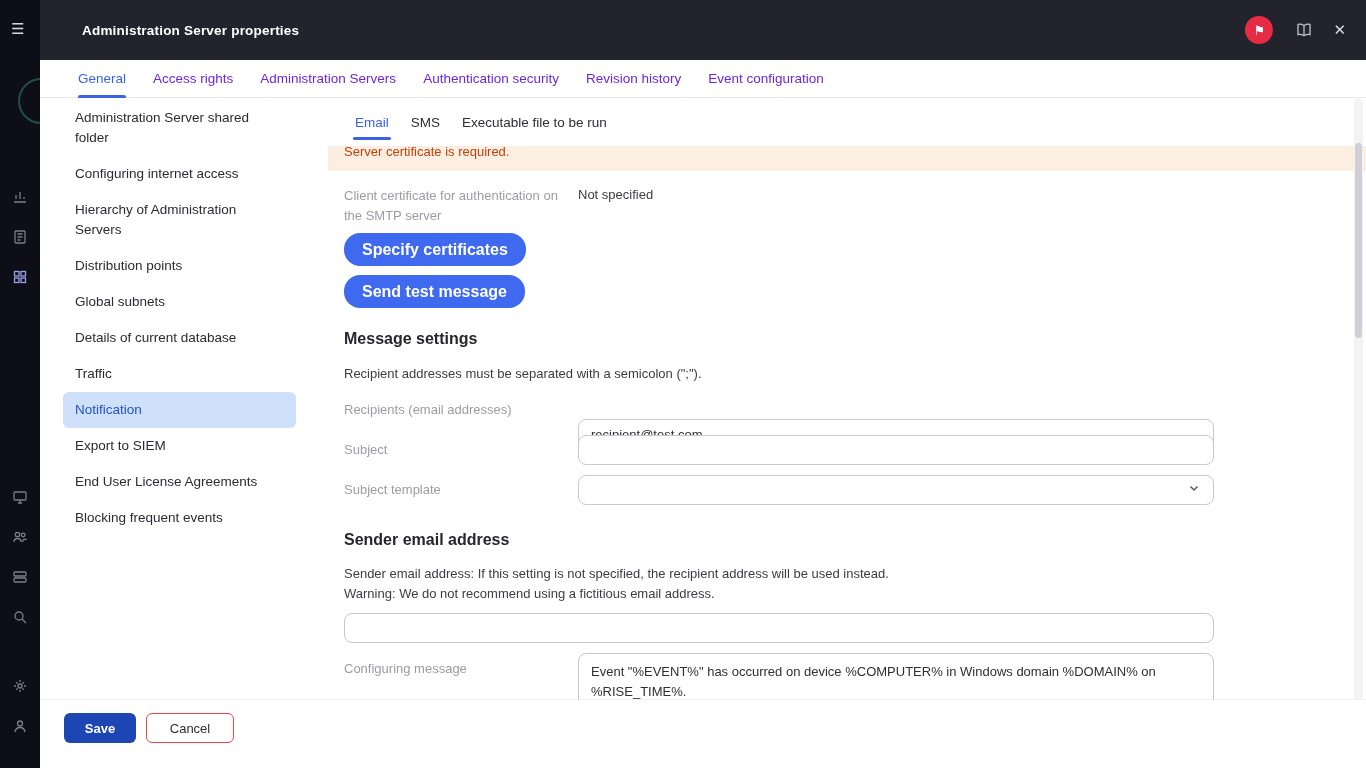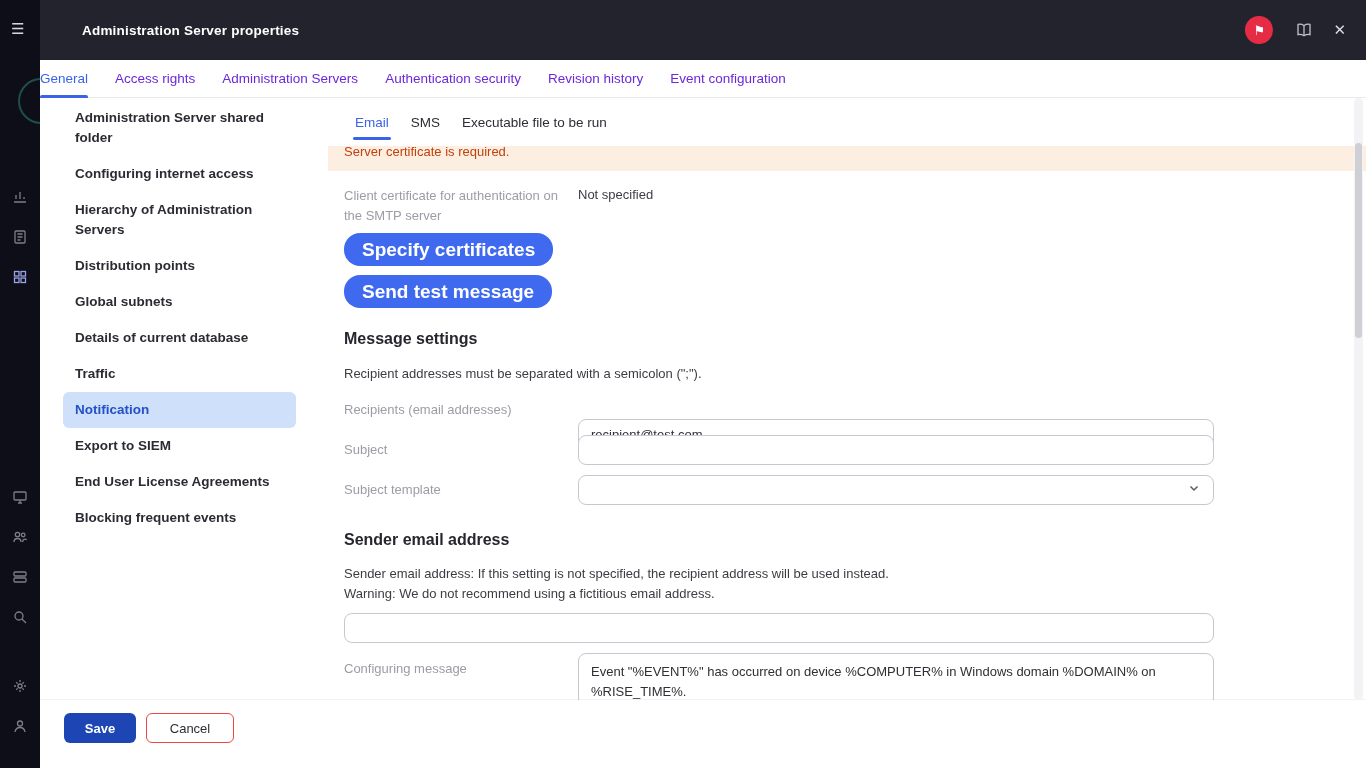--- a/index.html
+++ b/index.html
@@ -15,44 +15,44 @@
   .logo-arc { position:absolute; left:18px; top:78px; width:46px; height:46px; border:2px solid #1f4e4b; border-radius:50%; }
 
   
   .titlebar { position:absolute; left:40px; top:0; right:0; height:60px; background:#23232e; display:flex; align-items:center; padding:0 20px 0 42px; z-index:5; }
   .win-title { color:#fff; font-size:13.5px; font-weight:700; margin-right:auto; letter-spacing:.2px; }
   .badge { width:28px; height:28px; border-radius:50%; background:#e62c44; color:#fff; display:flex; align-items:center; justify-content:center; font-size:13px; cursor:pointer; }
   .doc-btn { margin-left:22px; cursor:pointer; display:flex; }
   .close-btn { margin-left:20px; color:#d9d9e0; font-size:15px; cursor:pointer; }
 
   
-  .tabsbar { position:absolute; left:40px; top:60px; right:0; height:38px; background:#fff; border-bottom:1px solid #e8e8ee; display:flex; gap:27px; align-items:center; z-index:4; }
+  .tabsbar { position:absolute; left:40px; top:60px; right:0; height:38px; background:#fff; border-bottom:1px solid #e8e8ee; display:flex; gap:27px; padding-left:38px; align-items:center; z-index:4; }
   .tab { font-size:13.5px; color:#6d28d9; height:100%; display:flex; align-items:center; position:relative; cursor:pointer; white-space:nowrap; }
   .tab.active { color:#3a63e8; }
   .tab.active::after { content:""; position:absolute; left:0; right:0; bottom:-1px; height:3px; background:#3a63e8; border-radius:2px 2px 0 0; }
 
   
-  .sidenav { position:absolute; left:63px; top:100px; width:233px; z-index:2;font-weight:bold; }
+  .sidenav { position:absolute; left:63px; top:100px; width:233px; z-index:2; }
   .nav-item { padding:8px 12px; font-size:13.5px; line-height:20px; color:#2b2b33; border-radius:6px; cursor:pointer; }
   .nav-item.selected { background:#cfe0fb; color:#2450c8; }
 
   
   .main { position:absolute; left:328px; top:98px; width:1038px; height:602px; background:#fff; overflow:hidden; }
   .subtabs { height:48px; display:flex; align-items:center; gap:18px; padding-left:25px; }
   .subtab { font-size:13.5px; color:#2d2d35; position:relative; padding:4px 2px; cursor:pointer; white-space:nowrap; }
   .subtab.active { color:#3a63e8; }
   .subtab.active::after { content:""; position:absolute; left:0; right:0; bottom:-6px; height:3px; background:#3a63e8; border-radius:2px; }
 
   .banner { height:25px; background:#fcefe2; overflow:hidden; padding-left:16px; }
   .banner span { display:block; margin-top:-4px; font-size:13px; line-height:20px; color:#c2410c; }
 
   .cert-label { position:absolute; left:16px; top:88px; width:228px; font-size:13px; color:#9c9ca6; line-height:20px; }
   .cert-value { position:absolute; left:250px; top:89px; font-size:13px; color:#3c3c43; }
 
-  .btn-blue { position:absolute; left:16px; background:#3f6af0; color:#fff; border:none; border-radius:16px; height:33px; padding:0 18px; font-size:19px; font-weight:700; font-family:inherit; cursor:pointer; }
+  .btn-blue { position:absolute; left:16px; background:#3f6af0; color:#fff; border:none; border-radius:16px; height:33px; padding:0 18px; font-size:16px; font-weight:700; font-family:inherit; cursor:pointer; }
   #btn-specify { top:135px; }
   #btn-send { top:177px; }
 
   .section-h { position:absolute; left:16px; font-size:16px; font-weight:700; color:#26262e; }
   .body-line { position:absolute; left:16px; font-size:13px; color:#3c3c43; }
   .field-label { position:absolute; left:16px; font-size:13px; color:#9c9ca6; }
 
   .input { position:absolute; left:250px; width:636px; height:30px; border:1px solid #c7c7cf; border-radius:8px; padding:0 12px; font-size:13px; color:#2f2f36; font-family:inherit; outline:none; background:#fff; }
   .select-wrap { position:absolute; left:250px; top:377px; width:636px; height:30px; border:1px solid #c7c7cf; border-radius:8px; background:#fff; display:flex; align-items:center; justify-content:flex-end; padding-right:12px; cursor:pointer; }
   .sender-input { position:absolute; left:16px; top:515px; width:870px; height:30px; border:1px solid #c7c7cf; border-radius:8px; padding:0 12px; font-size:13px; color:#2f2f36; font-family:inherit; outline:none; background:#fff; }

